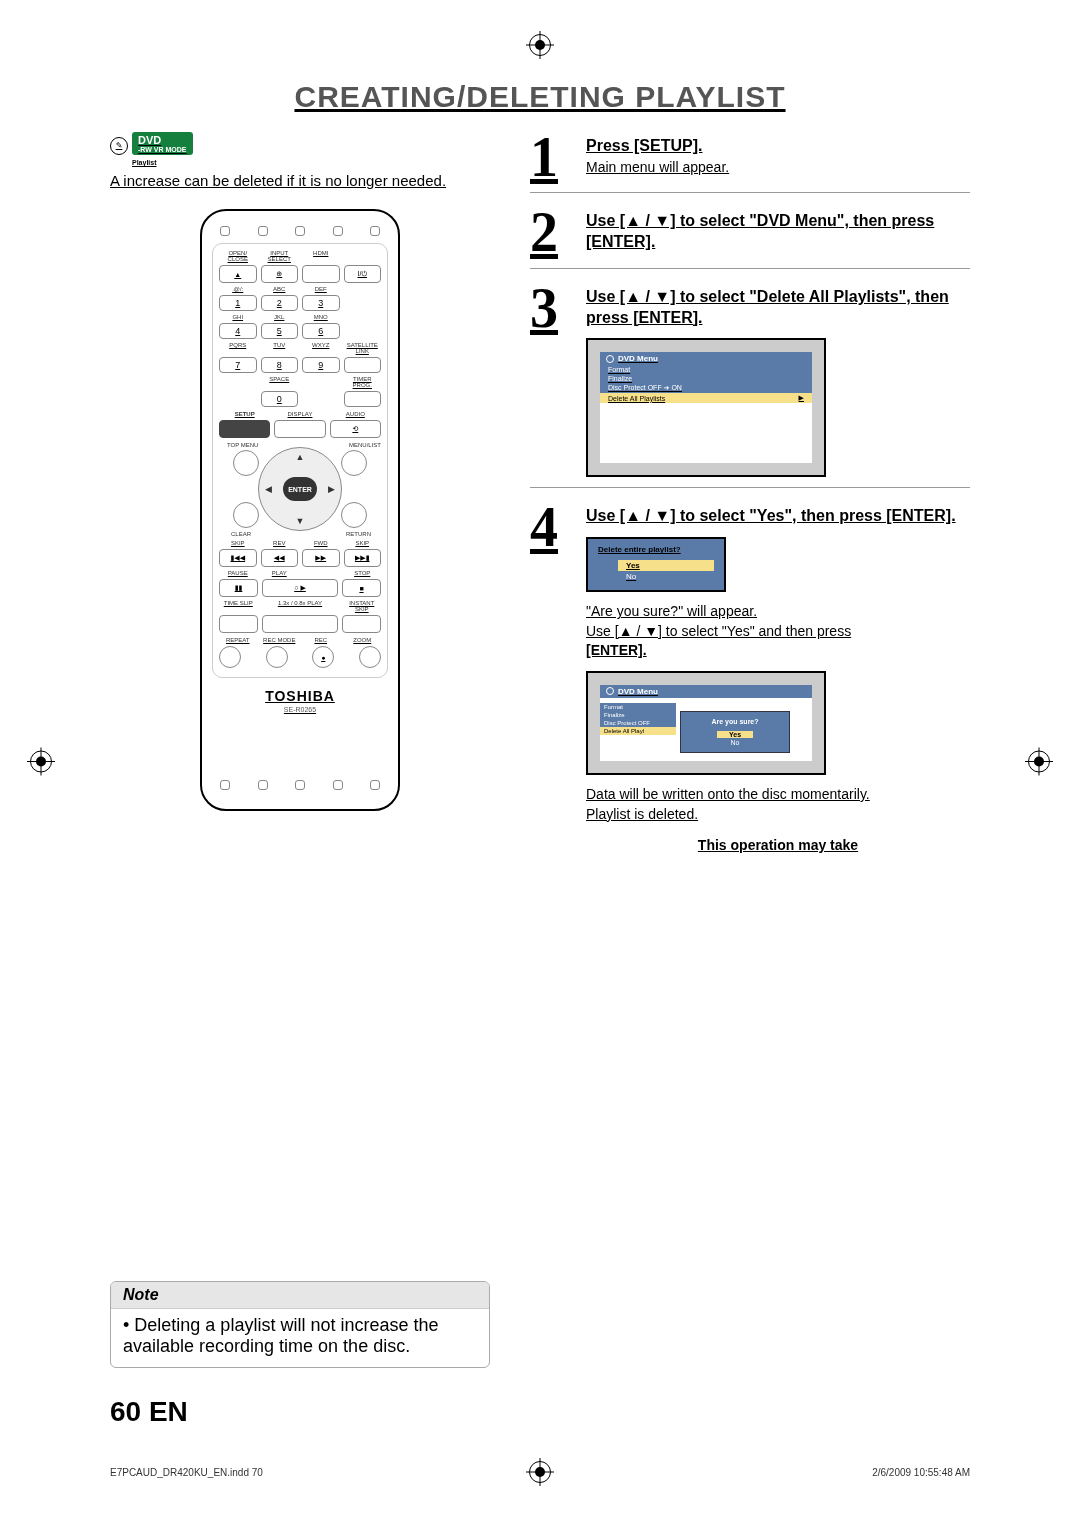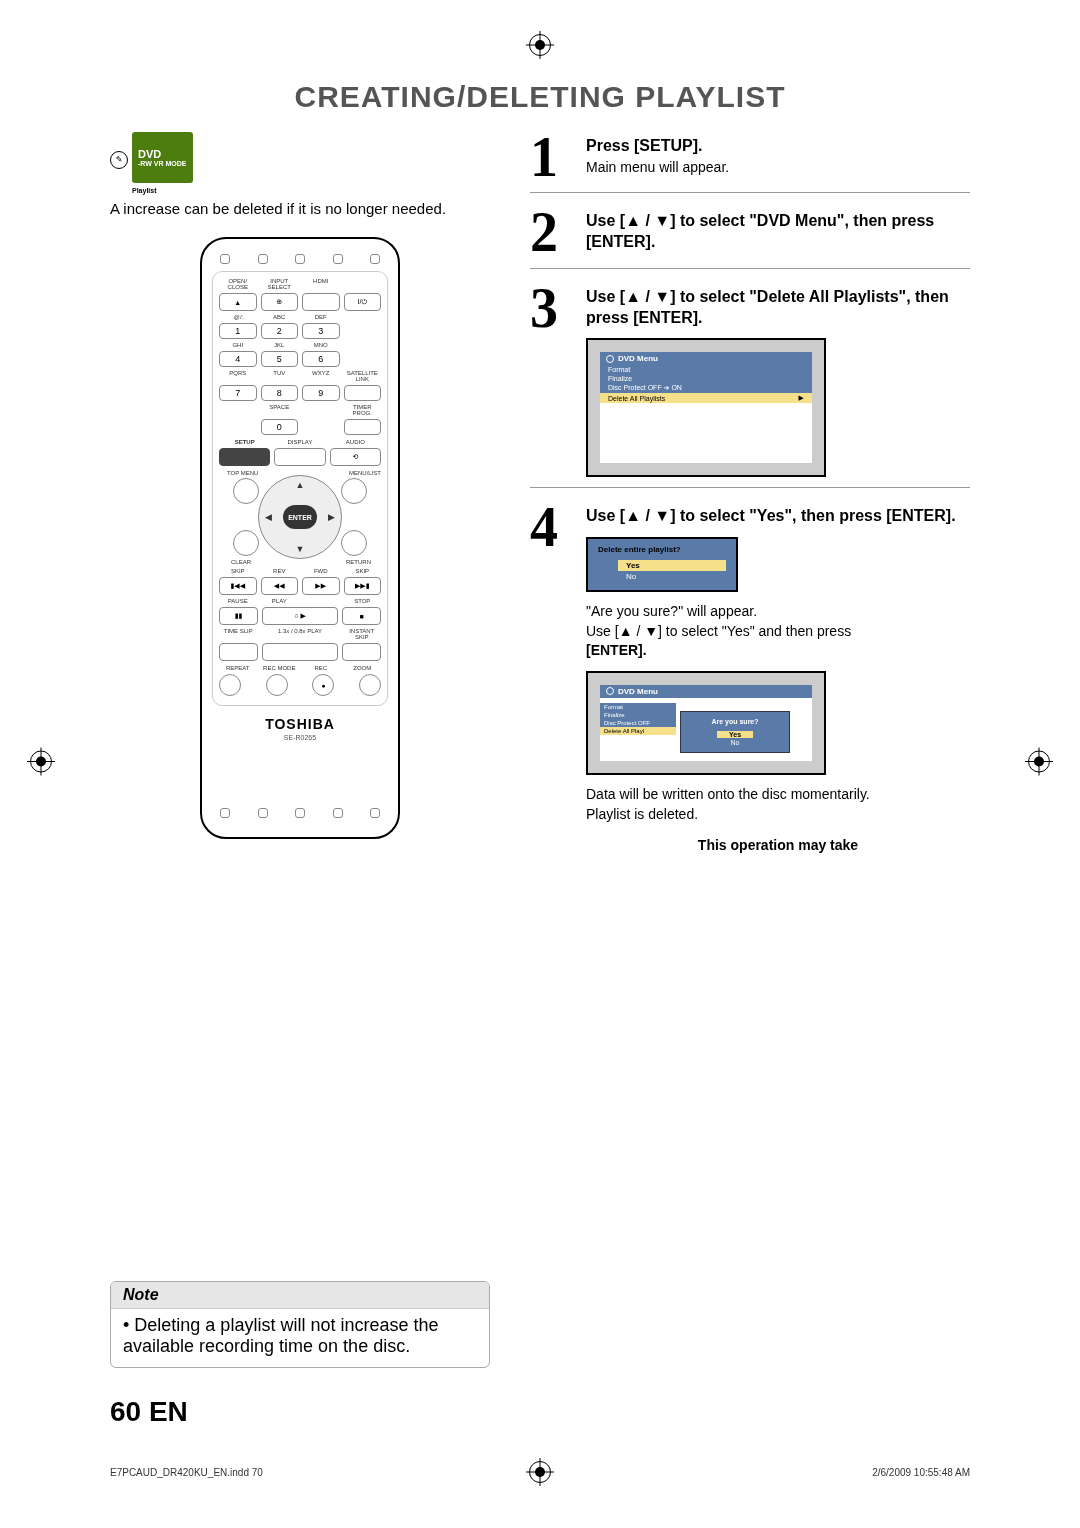--- a/index.html
+++ b/index.html
@@ -19,21 +19,21 @@
   .reg-circle {
     width: 22px; height: 22px; border: 1px solid #000; border-radius: 50%;
     position: relative; display: inline-block;
   }
   .reg-circle::before { content:""; position:absolute; left:50%; top:-4px; bottom:-4px; width:1px; background:#000; transform:translateX(-50%);}
   .reg-circle::after { content:""; position:absolute; top:50%; left:-4px; right:-4px; height:1px; background:#000; transform:translateY(-50%);}
   .reg-circle .inner { position:absolute; top:50%; left:50%; width:10px; height:10px; background:#000; border-radius:50%; transform:translate(-50%,-50%);}
 
   .page {
     position: absolute;
-    top: 80px; left: 110px; right: 110px; bottom: 100px;
+    top: 80px; left: 110px; right: 110px; bottom: 100px; text-decoration: underline;
   }
   .main-title {
     text-align: center;
     font-size: 30px;
     font-weight: bold;
     letter-spacing: 1px;
     color: #555;
     margin-bottom: 18px;
   }
   .section-bar {
@@ -43,23 +43,23 @@
     font-size: 20px;
     font-weight: bold;
     margin-bottom: 14px;
   }
   .columns { display: flex; gap: 40px; }
   .left-col { width: 380px; flex-shrink: 0; }
   .right-col { flex: 1; }
 
   .dvd-badge {
     display: inline-block;
-    background: #4d7c0f; color: #fff;
+    background: #15803d; color: #fff;
     font-size: 11px; font-weight: bold;
-    padding: 16px 6px; border-radius: 3px;
+    padding: 2px 6px; border-radius: 3px;
     margin-bottom: 4px;
   }
   .dvd-badge .sub { font-size: 7px; display:block; line-height:1; }
   .intro-text { font-size: 15px; margin-top: 6px; margin-bottom: 20px; }
 
   
   .remote {
     width: 200px;
     margin: 0 auto;
     border: 2px solid #000;
@@ -138,21 +138,21 @@
   }
   .osd-inner { border:12px solid #ccc; }
   .osd-header { background:#5a7aa8; color:#fff; padding:2px 6px; font-size:8px; font-weight:bold; display:flex; align-items:center; gap:4px;}
   .osd-header .disc-icon { width:8px; height:8px; border:1px solid #fff; border-radius:50%; display:inline-block;}
   .osd-list { background:#5a7aa8; padding:0;}
   .osd-item { padding:1px 8px; font-size:7px; color:#fff;}
   .osd-item.sel { background:#f7e08a; color:#000; display:flex; justify-content:space-between; align-items:center;}
   .osd-item .tri { font-size:7px;}
   .osd-body { height:60px; background:#fff;}
 
-  .osd-small { border:2px solid #000; width:152px; margin-top:10px; font-size:9px;}
+  .osd-small { border:2px solid #000; width:140px; margin-top:10px; font-size:9px;}
   .osd-small-inner { background:#5a7aa8; padding:6px 10px 8px; }
   .osd-small-title { font-size:8px; font-weight:bold; color:#000; margin-bottom:6px;}
   .osd-yesno { margin-left:20px;}
   .osd-yesno .opt { font-size:8px; padding:1px 8px; color:#fff;}
   .osd-yesno .opt.sel { background:#f7e08a; color:#000; font-weight:bold;}
 
   .osd2 { border:2px solid #000; width:240px; margin-top:10px; font-size:8px; background:#fff;}
   .osd2-inner { border:12px solid #ccc; position:relative; min-height:100px;}
   .osd2-header { background:#5a7aa8; color:#fff; padding:2px 6px; font-size:8px; font-weight:bold; display:flex; align-items:center; gap:4px;}
   .osd2-left { position:absolute; top:18px; left:0; width:76px; background:#5a7aa8;}

